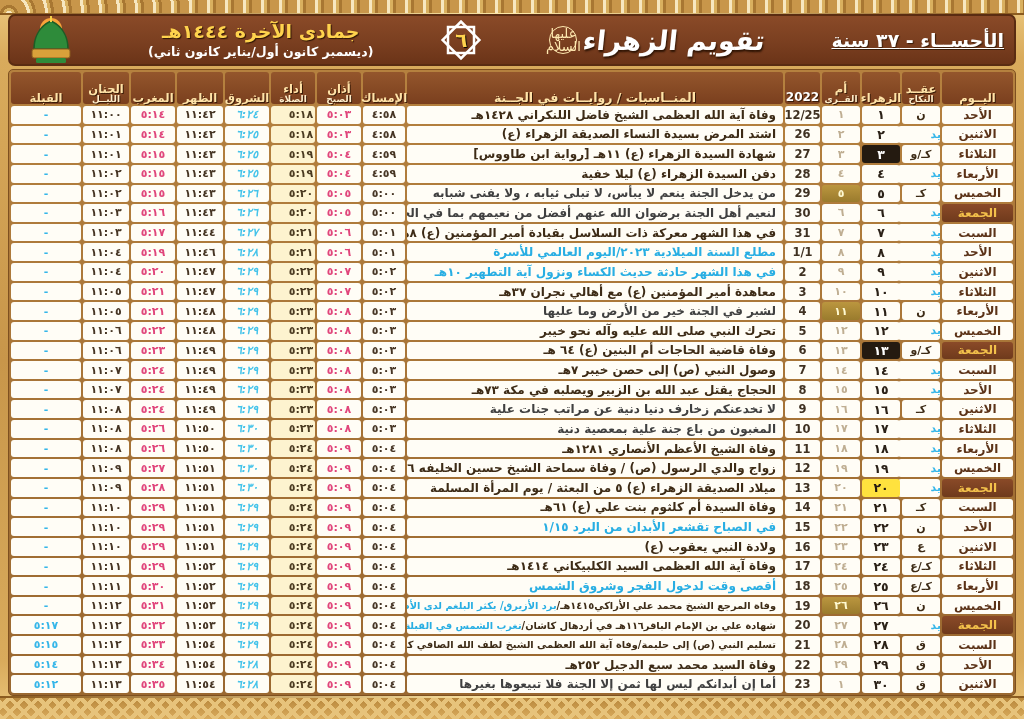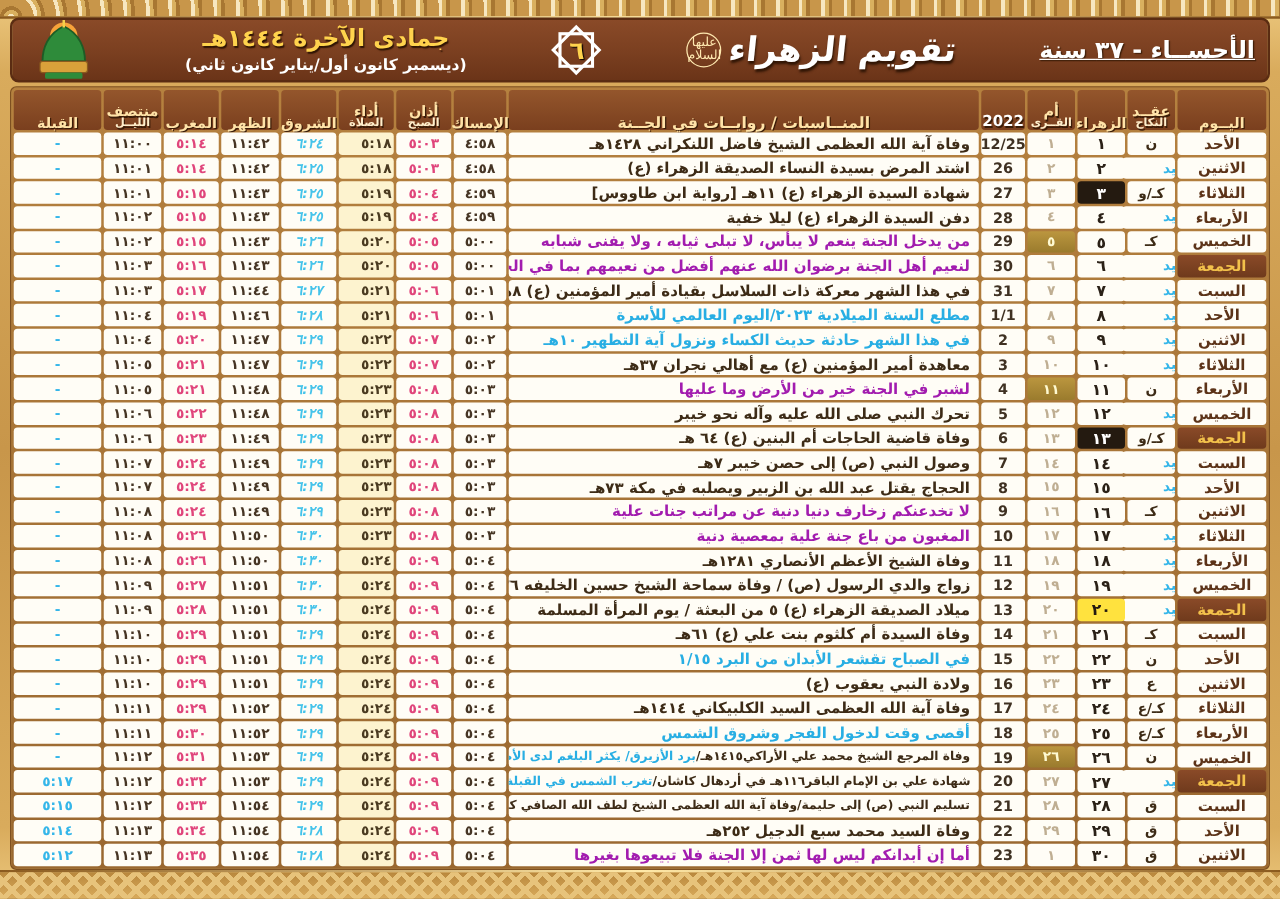--- a/index.html
+++ b/index.html
@@ -16,21 +16,21 @@
       linear-gradient(180deg,#b9883d,#d9ab5c);}
   .gold-line{position:absolute;left:0;right:0;height:2px;background:linear-gradient(90deg,#8a5a1e,#ffe9a8,#8a5a1e);}
   
   .header-bar{position:absolute;top:14px;left:8px;right:8px;height:52px;
     background:linear-gradient(180deg,#8a4a28 0%,#7a3f20 55%,#6b3418 100%);
     border:2px solid #5a2c12;border-radius:7px;box-shadow:0 1px 0 #f3d globally;
     display:flex;align-items:center;justify-content:space-between;padding:0 10px;box-sizing:border-box;}
   .loc-title{color:#ffffff;font-weight:bold;font-size:19px;letter-spacing:1px;text-shadow:1px 1px 1px #3a1c08;text-decoration:underline;}
   .calli{display:flex;align-items:center;gap:6px;color:#fff;}
   .calli .big{font-size:27px;font-weight:bold;transform:skewX(-6deg);text-shadow:1px 2px 2px #2e1404;}
-  .calli .pbuh{font-size:10px;color:#ffe9b0;border:1px solid #ffe9b0;border-radius:50%;
+  .calli .pbuh{font-size:13px;color:#ffe9b0;border:1px solid #ffe9b0;border-radius:50%;
     width:26px;height:26px;display:flex;align-items:center;justify-content:center;text-align:center;line-height:1;}
   .star-badge{position:relative;width:44px;height:44px;flex:0 0 auto;}
   .star-badge svg{position:absolute;inset:0;}
   .star-badge .num{position:absolute;inset:0;display:flex;align-items:center;justify-content:center;
     color:#ffd34d;font-size:20px;font-weight:bold;text-shadow:1px 1px 1px #000;}
   .month-block{display:flex;flex-direction:column;align-items:center;line-height:1.25;}
   .month-title{color:#ffd34d;font-size:19px;font-weight:bold;text-shadow:1px 1px 1px #2e1404;text-align:center;}
   .month-sub{color:#ffffff;font-size:12.5px;font-weight:bold;}
   .logo{width:62px;height:50px;flex:0 0 auto;}
   
@@ -53,21 +53,21 @@
   .c.aqd.good{color:#35b6e9;padding-left:42px;}
   .c.zahra{font-size:12.5px;color:#2b2117;}
   .c.zahra.hl-black{background:#241a10;color:#ffffff;}
   .c.zahra.hl-yellow{background:#ffe23e;color:#241a10;}
   .c.umm{color:#bfae92;font-size:11px;}
   .c.umm.hl{background:linear-gradient(180deg,#bb963f,#9a7b2d);color:#fffad2;}
   .c.greg{direction:ltr;font-size:11.5px;color:#3f3122;}
   .c.occ{justify-content:flex-start;padding:0 7px;font-size:12px;}
   .c.occ.small{font-size:9.8px;}
   .c.occ .seg.black{color:#3d2b16;}
-  .c.occ .seg.red{color:#a21caf;text-align:right;}
+  .c.occ .seg.red{color:#404040;text-align:right;}
   .c.occ .seg.blue{color:#28aee3;}
   .c.imsak,.c.dhuhr,.c.midnight{color:#463524;}
   .c.adhan,.c.maghrib{color:#e0457b;}
   .c.adaa{background:#fdf3cf;color:#4a3a20;padding-left:16px;}
   .c.shuruq{color:#45c3ea;font-style:italic;}
   .c.qibla{color:#35b6e9;}
 </style>
 </head>
 <body>
 
@@ -138,21 +138,21 @@
         <div class="h">
           <span>الشروق</span>
         </div>
         <div class="h">
           <span>الظهر</span>
         </div>
         <div class="h">
           <span>المغرب</span>
         </div>
         <div class="h">
-          <span>منتصف</span>
+          <span>الجنان</span>
           <span class="sub">الليــل</span>
         </div>
         <div class="h">
           <span>القبلة</span>
         </div>
         <div class="c day">الأحد</div>
         <div class="c aqd">ن</div>
         <div class="c zahra">١</div>
         <div class="c umm">١</div>
         <div class="c greg">12/25</div>

